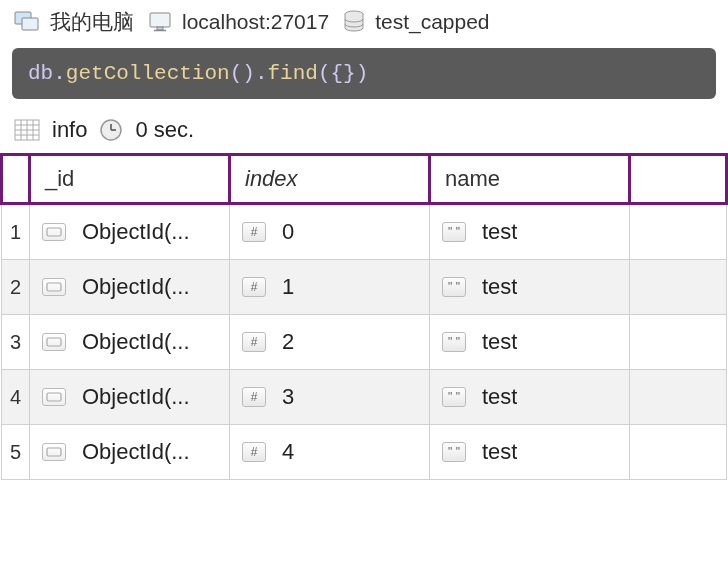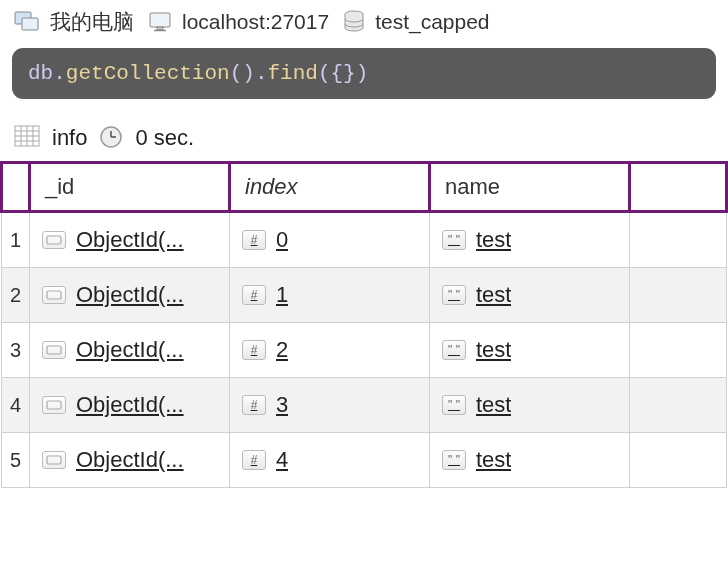--- a/index.html
+++ b/index.html
@@ -24,37 +24,38 @@
     .bc-item {
       display: flex;
       align-items: center;
       gap: 10px;
     }
     .icon-computer svg, .icon-host svg, .icon-db svg {
       display: block;
     }
     .query-bar {
       background: #5a5a5a;
-      border-radius: 11px;
-      margin: 4px 12px 20px 12px;
+      border-radius: 6px;
+      margin: 4px 12px 12px 12px;
       padding: 14px 16px;
       font-family: Menlo, Consolas, "Courier New", monospace;
       font-size: 21px;
       color: #e0e0e0;
       display: flex;
       align-items: center;
     }
     .query-db { color: #d0c8f0; }
     .query-dot { color: #d0c8f0; }
     .query-fn { color: #e8d49a; }
     .query-paren { color: #d0c8f0; }
     .query-str { color: #b8e0a8; }
     .query-brace { color: #d0c8f0; }
     .meta-bar {
       display: flex;
+      align-items: center;
       padding: 6px 14px 10px 14px;
       gap: 12px;
       font-size: 22px;
       color: #222;
     }
     .icon-grid svg, .icon-clock svg { display: block; }
     .table {
       border-collapse: collapse;
       width: 100%;
       font-size: 22px;
@@ -83,23 +84,22 @@
     .rownum {
       width: 28px;
       text-align: center;
       padding: 16px 6px;
       color: #333;
       font-size: 20px;
     }
     .cell {
       display: flex;
       align-items: center;
-      gap: 10px;
+      gap: 16px;
       padding: 14px 12px;
-      text-decoration: underline;
     }
     .type-badge {
       display: inline-flex;
       align-items: center;
       justify-content: center;
       width: 24px;
       height: 20px;
       border: 1px solid #bbb;
       border-radius: 3px;
       background: linear-gradient(#fdfdfd, #e8e8e8);

